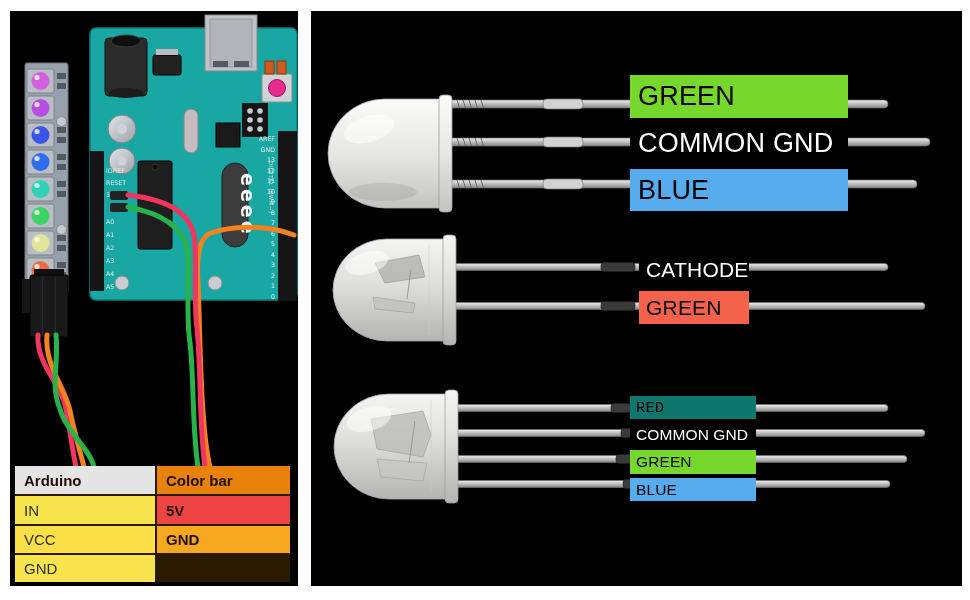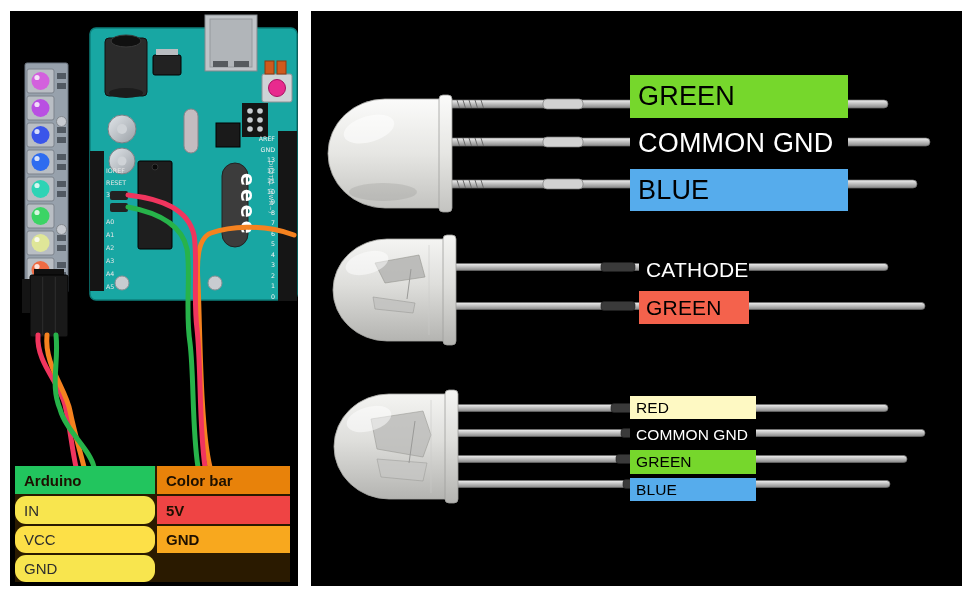--- a/index.html
+++ b/index.html
@@ -11,21 +11,21 @@
   .panel svg{position:absolute;left:0;top:0;}
   svg text{font-family:"DejaVu Sans",sans-serif;}
 
   
   .pin-table{position:absolute;left:5px;top:455px;width:275px;
              display:grid;grid-template-columns:140px 133px;grid-template-rows:28px 28px 27px 27px;
              gap:2px;background:#2a1a00;}
   .pin-table .cell{display:flex;align-items:center;padding-left:9px;font-size:15px;color:#1d1000;}
   .pin-table .th{font-weight:bold;}
   .pin-table .key{font-weight:bold;}
-  .pin-table .val{font-weight:normal;color:#2e2e2e;border-radius:11px;}
+  .pin-table .val{font-weight:normal;color:#2e2e2e;}
 
   
   .label-group{position:absolute;display:grid;gap:4px;}
   .label-group .lbl{display:flex;align-items:center;padding-left:8px;letter-spacing:0.2px;}
   .g1{left:319px;top:64px;width:218px;grid-template-rows:43px 43px 42px;}
   .g1 .lbl{font-size:27px;}
   .g2{left:328px;top:242px;width:106px;grid-template-rows:34px 33px;}
   .g2 .lbl{font-size:21px;padding-left:7px;}
   .g3{left:319px;top:385px;width:126px;grid-template-rows:23px 23px 24px 23px;}
   .g3 .lbl{font-size:15.5px;padding-left:6px;letter-spacing:0.1px;}
@@ -221,21 +221,21 @@
         <path d="M284,224 C252,212 218,216 201,222 C190,226 186,244 188,272 C190,312 190,416 200,456" stroke="#f5821f"></path>
         <path d="M118,184 C152,188 178,198 184,224 C188,248 183,286 187,318 C191,352 189,415 195,456" stroke="#f0355e"></path>
         <path d="M118,196 C150,202 172,214 177,238 C181,262 175,300 180,332 C184,364 182,418 188,456" stroke="#27b34a"></path>
         <path d="M28,324 C26,352 50,372 55,394 C60,416 62,438 66,456" stroke="#f0355e"></path>
         <path d="M37,324 C34,354 56,378 60,400 C64,420 70,440 74,456" stroke="#f5821f"></path>
         <path d="M46,324 C49,352 40,374 50,398 C56,420 80,438 84,456" stroke="#27b34a"></path>
       </g>
     </svg>
 
     <div class="pin-table">
-      <div class="cell th" style="background-color: #22c55e;">Arduino</div>
+      <div class="cell th" style="background-color: #e5e5e5;">Arduino</div>
       <div class="cell th" style="background-color: rgb(232, 130, 10);">Color bar</div>
       <div class="cell val" style="background-color: rgb(248, 229, 78);">IN</div>
       <div class="cell key" style="background-color: #ef4444;">5V</div>
       <div class="cell val" style="background-color: #fde047;">VCC</div>
       <div class="cell key" style="background-color: rgb(248, 168, 30);">GND</div>
       <div class="cell val" style="background-color: rgb(248, 229, 78);">GND</div>
     </div>
   </div>
 
   <div class="panel right">
@@ -342,19 +342,19 @@
       <div class="lbl" style="background-color: rgb(0, 0, 0); color: rgb(255, 255, 255);">COMMON GND</div>
       <div class="lbl" style="background-color: rgb(86, 172, 236); color: rgb(0, 0, 0);">BLUE</div>
     </div>
 
     <div class="label-group g2">
       <div class="lbl" style="background-color: rgb(0, 0, 0); color: rgb(255, 255, 255);">CATHODE</div>
       <div class="lbl" style="background-color: rgb(244, 98, 76); color: rgb(0, 0, 0);">GREEN</div>
     </div>
 
     <div class="label-group g3">
-      <div class="lbl" style="background-color: #fef9c3; color: rgb(0, 0, 0);">RED</div>
+      <div class="lbl" style="background-color: #0f766e; color: rgb(0, 0, 0); font-family: Liberation Mono, monospace;">RED</div>
       <div class="lbl" style="background-color: rgb(0, 0, 0); color: rgb(255, 255, 255);">COMMON GND</div>
       <div class="lbl" style="background-color: rgb(118, 215, 44); color: rgb(0, 0, 0);">GREEN</div>
       <div class="lbl" style="background-color: rgb(86, 172, 236); color: rgb(0, 0, 0);">BLUE</div>
     </div>
   </div>
 </div>
 
 </body></html>

